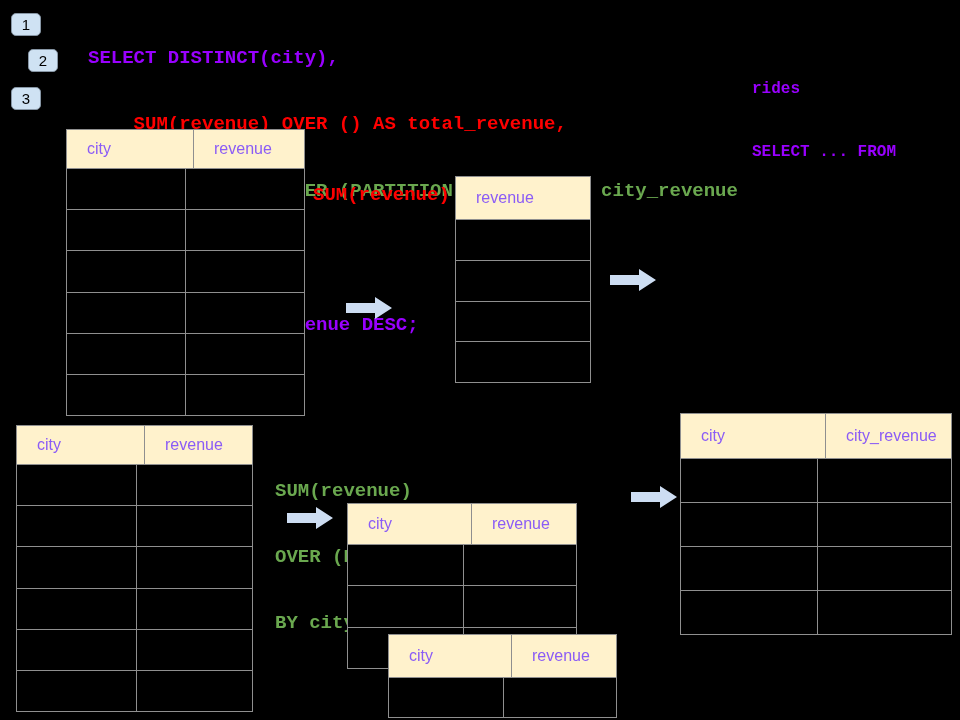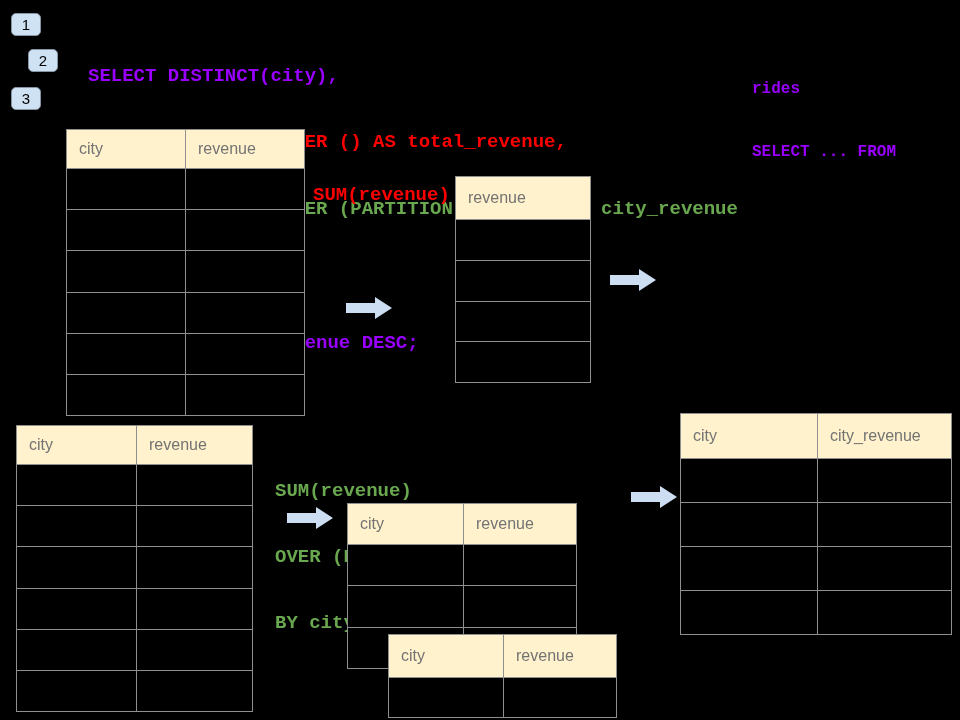--- a/index.html
+++ b/index.html
@@ -9,21 +9,21 @@
   
   .badge{position:absolute;width:30px;height:23px;background:#cfe2f3;
          border:1.5px solid #8796a5;border-radius:5px;box-sizing:border-box;
          display:flex;align-items:center;justify-content:center;
          font:15px "Liberation Sans",sans-serif;color:#000;}
   #badge-1{left:11px;top:13px;}
   #badge-2{left:28px;top:49px;}
   #badge-3{left:11px;top:87px;}
 
   
-  .sql{position:absolute;left:88px;top:20px;
+  .sql{position:absolute;left:88px;top:2px;
        font:bold 19px "Liberation Mono","DejaVu Sans Mono",monospace;
        line-height:22.3px;white-space:pre;}
   .c-purple{color:#9900ff;}
   .c-red{color:#ff0000;}
   .c-green{color:#6aa84f;}
 
   
   .note{position:absolute;left:752px;top:37px;
         font:bold 16px "Liberation Mono","DejaVu Sans Mono",monospace;
         line-height:21px;white-space:pre;color:#9900ff;}
@@ -34,21 +34,21 @@
   #ann-total{left:313px;top:138px;line-height:23px;color:#ff0000;}
   #ann-partition{left:275px;top:436px;line-height:22px;color:#6aa84f;}
 
   
   .tbl{position:absolute;background:#000;border:1px solid #8f8f8f;
        box-sizing:border-box;display:flex;flex-direction:column;}
   .tbl .hdr{background:#fff2cc;display:flex;flex:none;}
   .tbl .row{flex:1;display:flex;border-top:1px solid #8f8f8f;}
   .tbl .cell{box-sizing:border-box;display:flex;align-items:center;
              padding-left:12px;overflow:hidden;}
-  .tbl .hdr .cell{font:16px "Liberation Sans",sans-serif;color:#737373;}
+  .tbl .hdr .cell{font:16px "Liberation Sans",sans-serif;color:#8b5cf6;margin-left:8px;}
   .tbl .c1{border-right:1px solid #8f8f8f;flex:none;}
   .tbl .c2{flex:1;}
   .tbl.onecol .c1{border-right:none;flex:1;}
 
   #t-source-top      {left:66px; top:129px;width:239px;height:287px;}
   #t-source-top .hdr {height:38px;}
   #t-source-top .c1  {width:119px;}
 
   #t-total-result      {left:455px;top:176px;width:136px;height:207px;}
   #t-total-result .hdr {height:42px;}

